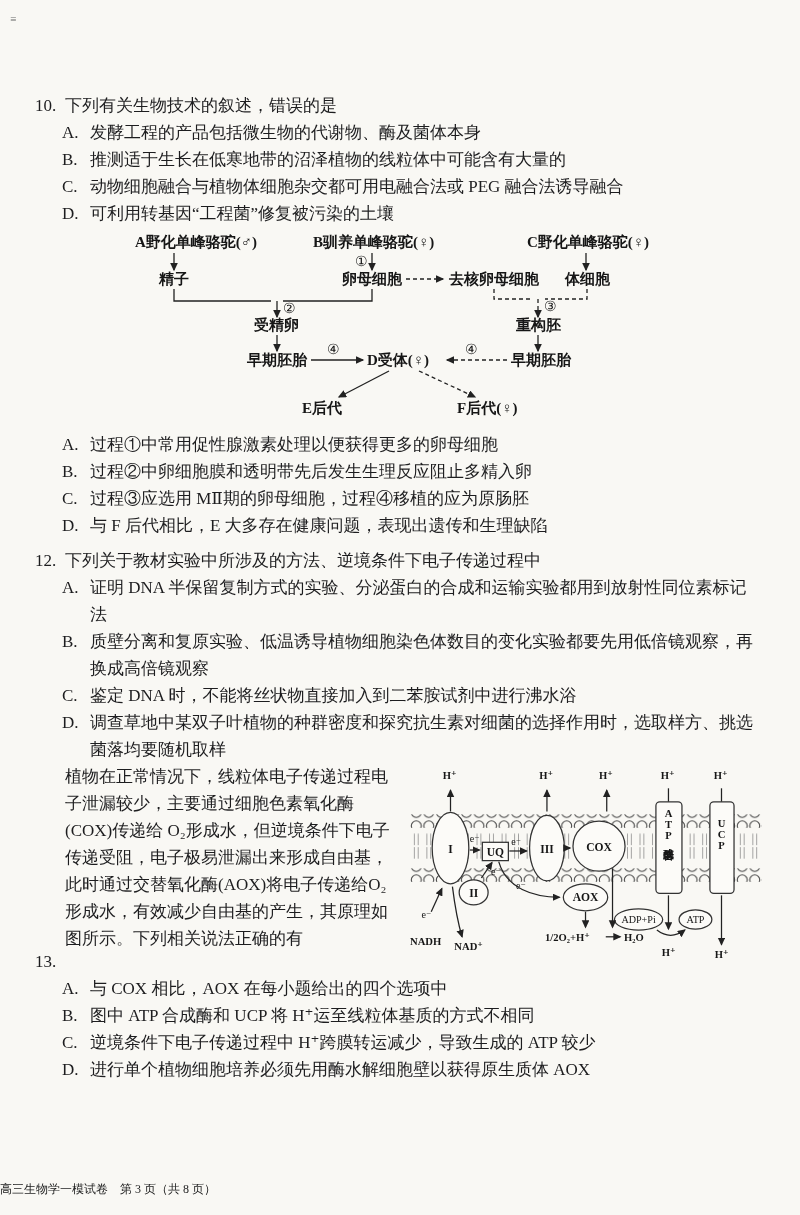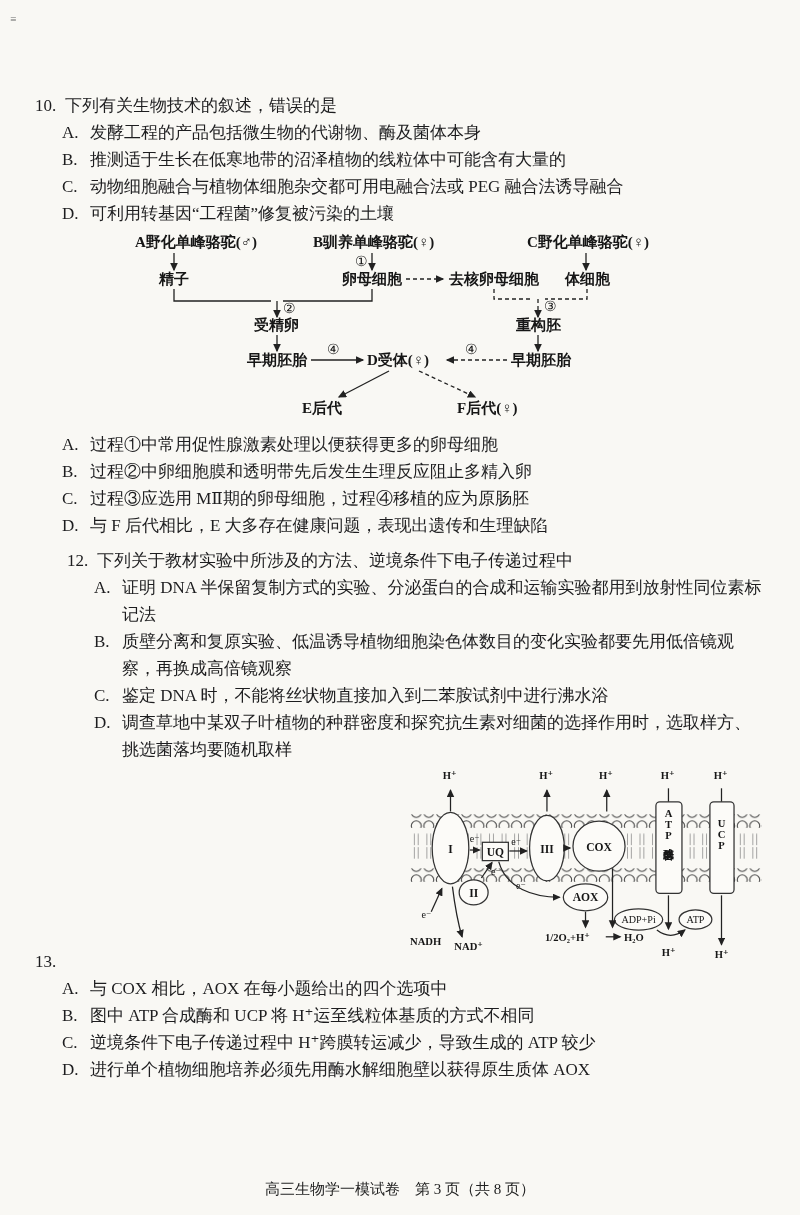--- a/index.html
+++ b/index.html
@@ -20,22 +20,22 @@
   .q-head { display: flex; align-items: flex-end; }
   .q-num { flex: 0 0 30px; }
   .q-stem { flex: 1; }
   .options { margin-left: 27px; }
   .opt { display: flex; align-items: flex-start; }
   .opt-label { flex: 0 0 28px; }
   .opt-text { flex: 1; }
   .q11-figure { margin: 4px 0 4px 92px; }
   .section-head { font-weight: bold; font-style: italic; margin: 12px 0 8px 0; }
   .q13-figure { float: right; margin: 2px 0 4px 10px; }
-  .q12 { margin-top: 8px; margin-left: 32px; }
-  .footer { position: absolute; bottom: 12px; left: 0; width: 100%; text-align: center; font-size: 15px; color: #222; }
+  .q12 { margin-top: 8px; }
+  .footer { position: absolute; bottom: 12px; left: 0; width: 100%; font-size: 12px; color: #222; }
   svg { font-family: inherit; }
   svg text { fill: #161616; }
   .fl { font-size: 15px; font-weight: bold; }
   .num { font-size: 14px; font-weight: normal; }
   .ln { stroke: #222; stroke-width: 1.3; fill: none; }
   .dash { stroke-dasharray: 4 3; }
   .shape { fill: #fcfbf8; stroke: #333; stroke-width: 1.3; }
   .t11 { font-size: 11px; font-weight: bold; }
   .t12 { font-size: 12px; font-weight: bold; }
   .t10 { font-size: 10.5px; }
@@ -254,20 +254,21 @@
               <text class="t11" x="46" y="192">NAD⁺</text>
               <text class="t11" x="140" y="182">1/2O₂+H⁺</text>
               <text class="t11" x="222" y="182">H₂O</text>
               <text class="t10" x="237" y="164" text-anchor="middle">ADP+Pi</text>
               <text class="t10" x="296" y="164" text-anchor="middle">ATP</text>
               <text class="t11" x="261" y="198">H⁺</text>
               <text class="t11" x="316" y="200">H⁺</text>
             </g>
           </svg>
         </div>
+        <span>植物在正常情况下，线粒体电子传递过程电子泄漏较少，主要通过细胞色素氧化酶(COX)传递给 O₂形成水，但逆境条件下电子传递受阻，电子极易泄漏出来形成自由基，此时通过交替氧化酶(AOX)将电子传递给O₂形成水，有效减少自由基的产生，其原理如图所示。下列相关说法正确的有</span>
       </div>
     </div>
     <div class="options">
       <div class="opt">
         <span class="opt-label">A.</span>
         <span class="opt-text">与 COX 相比，AOX 在每小题给出的四个选项中</span>
       </div>
       <div class="opt">
         <span class="opt-label">B.</span>
         <span class="opt-text">图中 ATP 合成酶和 UCP 将 H⁺运至线粒体基质的方式不相同</span>

